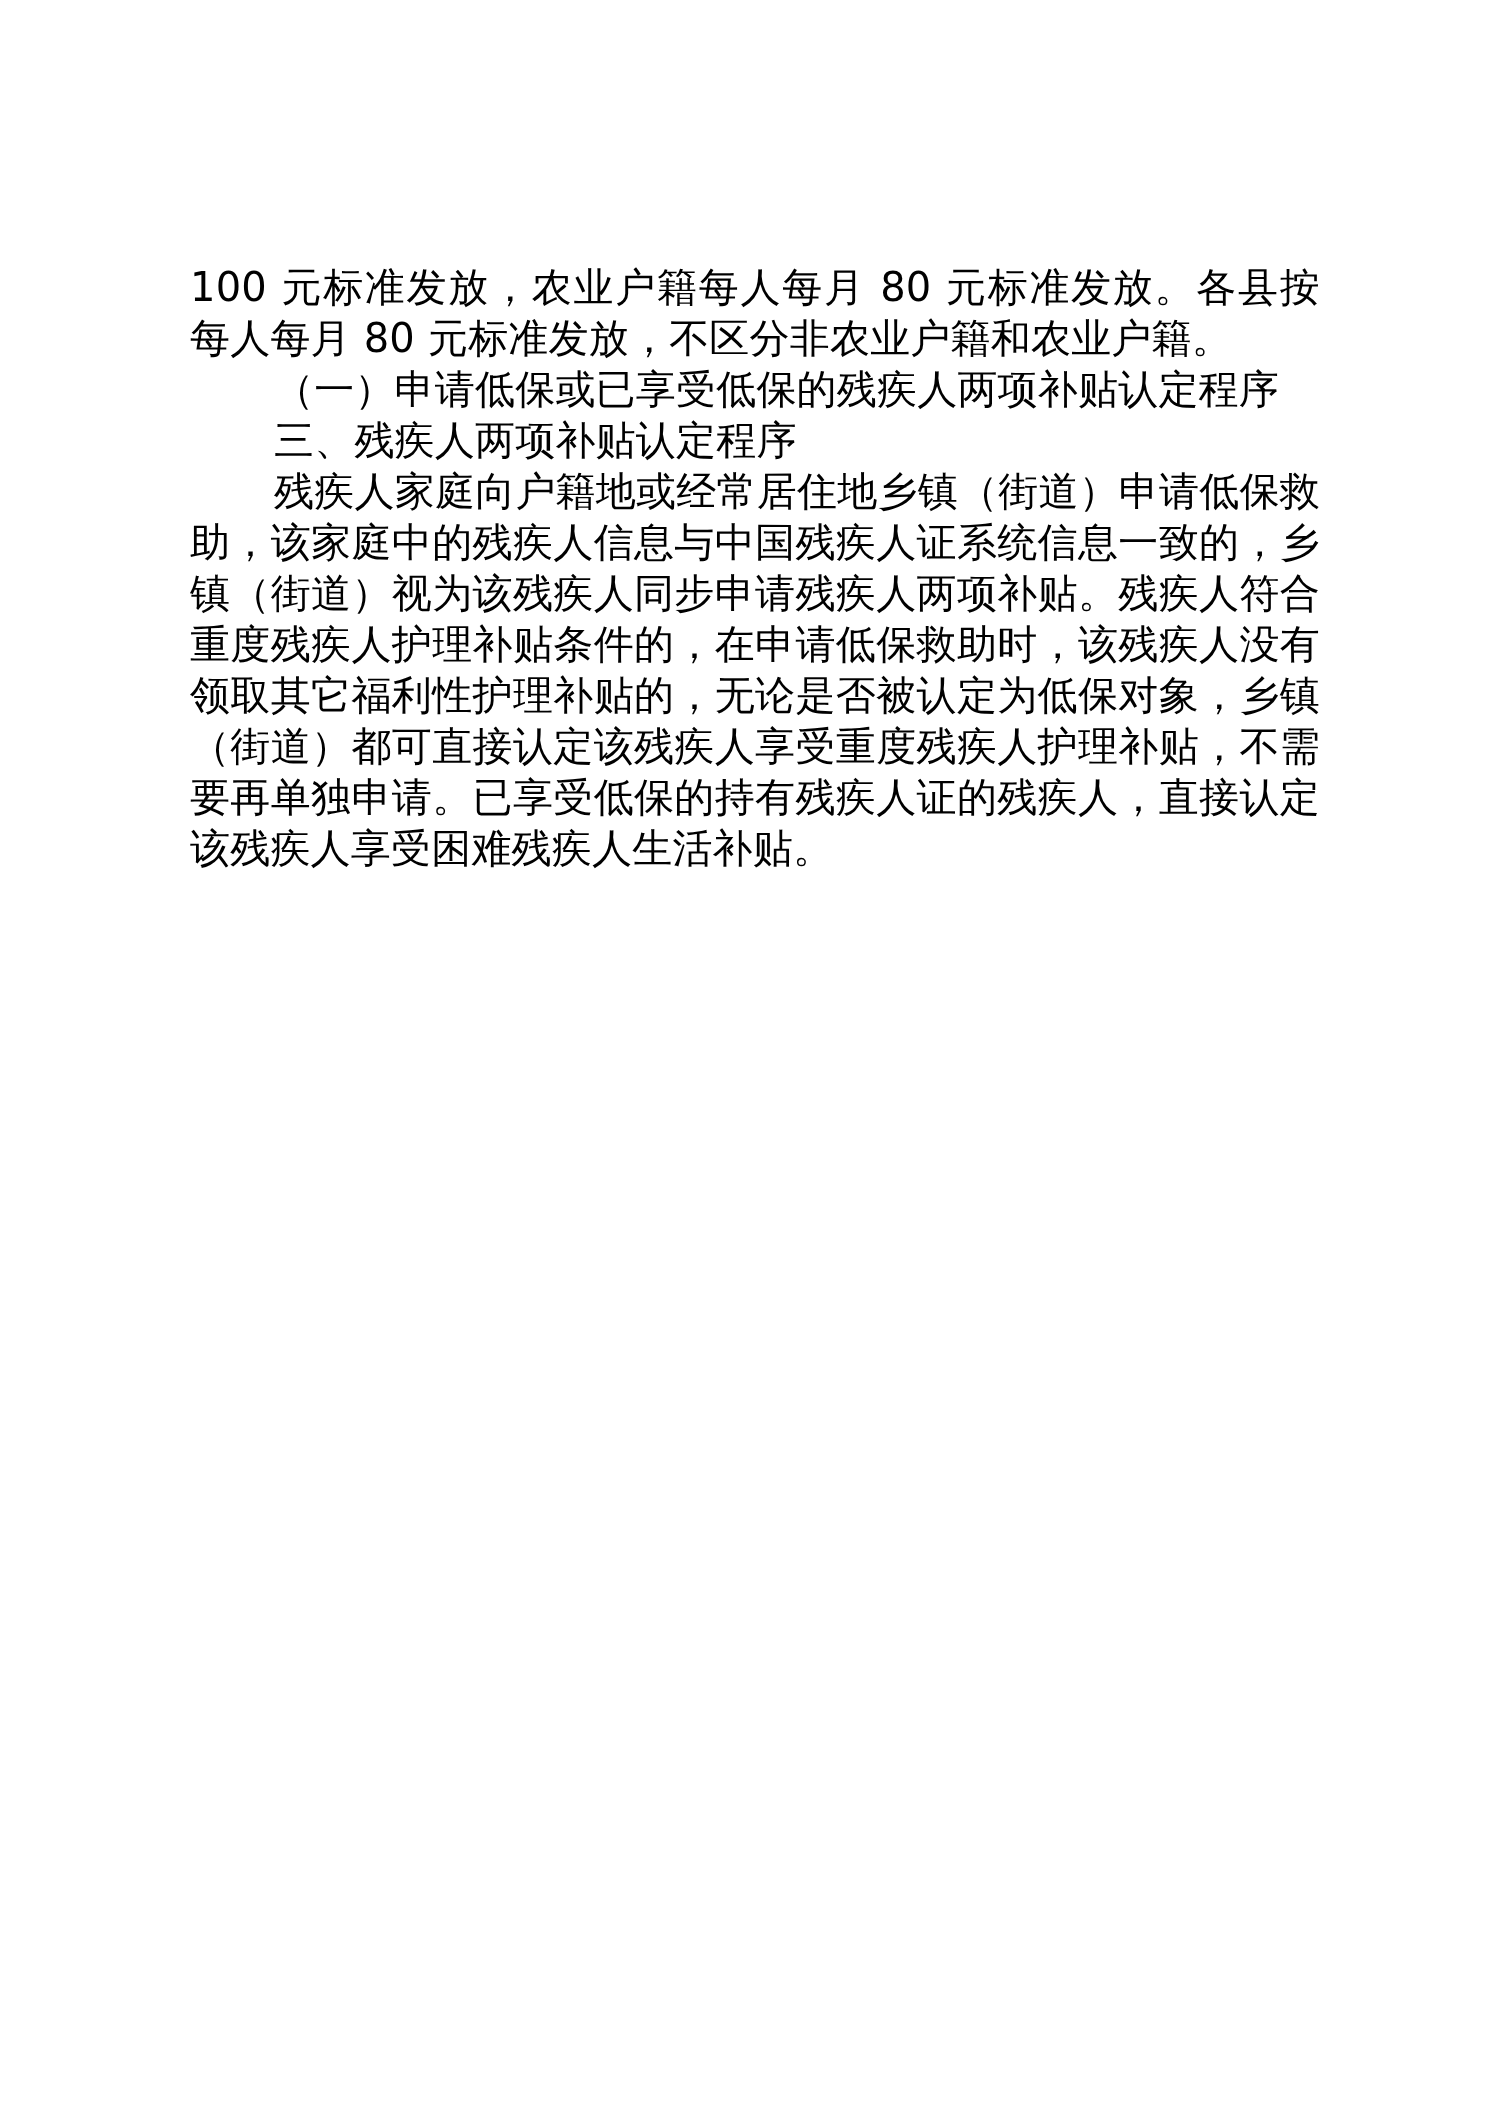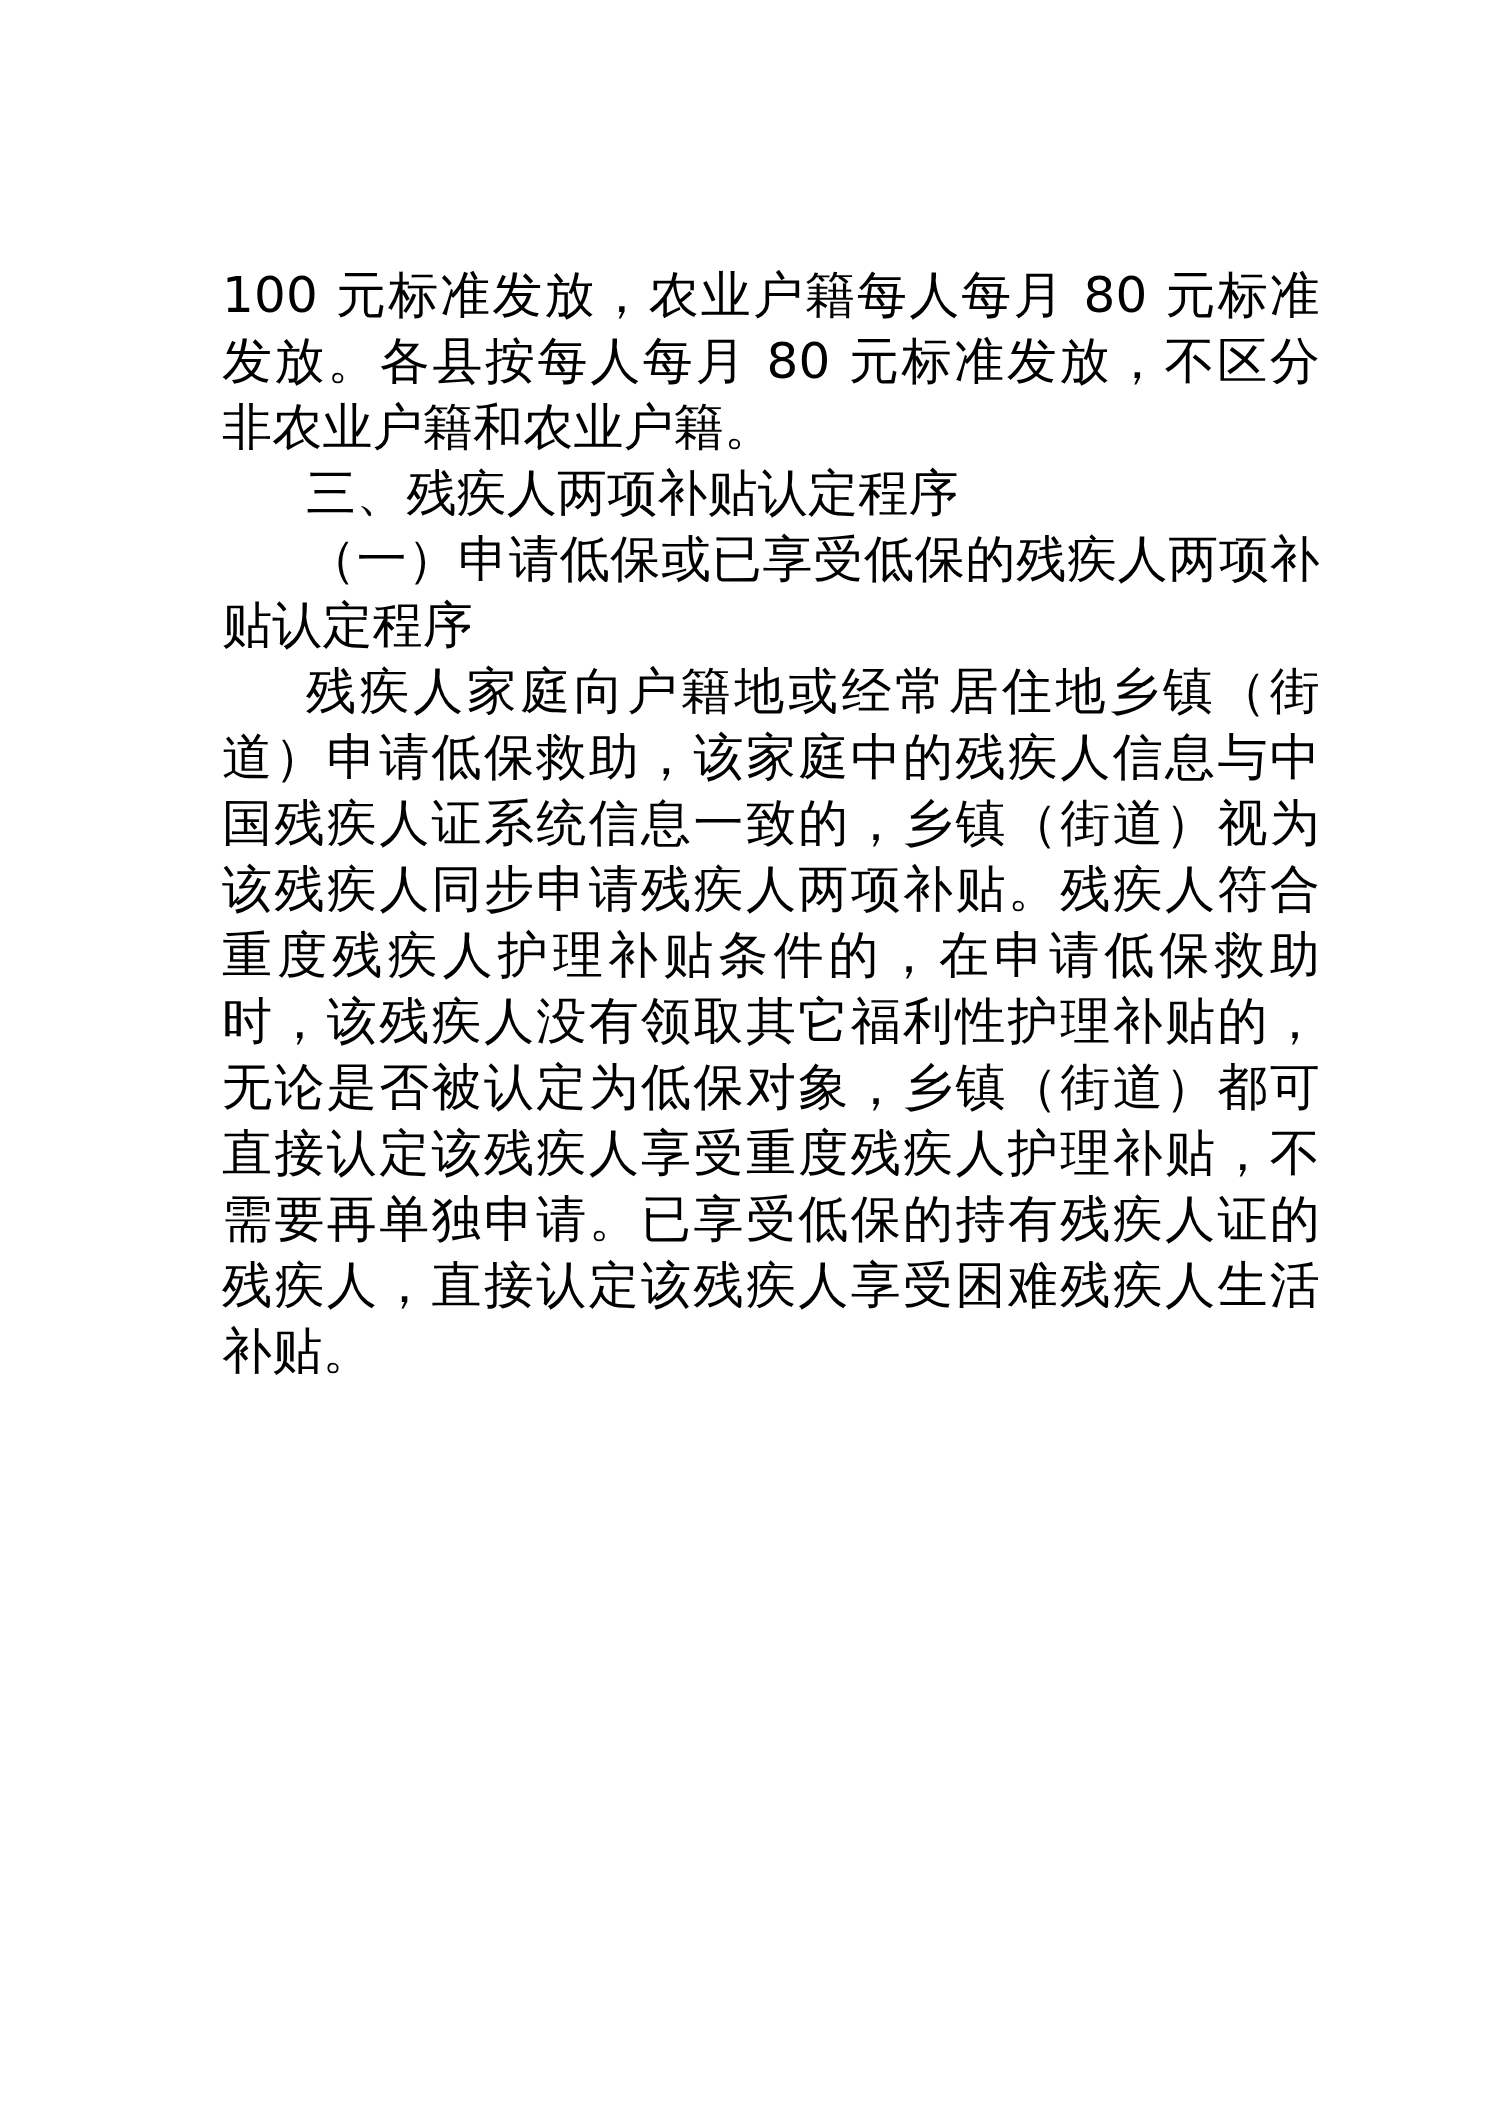--- a/index.html
+++ b/index.html
@@ -15,26 +15,25 @@
     -webkit-font-smoothing: antialiased;
   }
   .page {
     position: relative;
     width: 1488px;
     height: 2104px;
     box-sizing: border-box;
     padding: 262px 168px 0 190px;
   }
   .doc-body {
-    font-size: 50px;
-    line-height: 66px;
+    font-size: 40px;
+    line-height: 51px;
     letter-spacing: 0.2px;
     text-align: justify;
     text-justify: inter-ideograph;
-    margin-left: 32px;
   }
   p {
     margin: 0;
     padding: 0;
   }
   .para-indent {
     text-indent: 84px;
   }
   .para-flush {
     text-indent: 0;
@@ -43,17 +42,17 @@
     text-indent: 84px;
     font-weight: 400;
   }
 </style>
 </head>
 <body>
 
 <div class="page">
   <div class="doc-body">
     <p class="para-flush">100 元标准发放，农业户籍每人每月 80 元标准发放。各县按每人每月 80 元标准发放，不区分非农业户籍和农业户籍。</p>
+    <p class="heading">（一）申请低保或已享受低保的残疾人两项补贴认定程序</p>
     <p class="heading">三、残疾人两项补贴认定程序</p>
-    <p class="heading">（一）申请低保或已享受低保的残疾人两项补贴认定程序</p>
     <p class="para-indent">残疾人家庭向户籍地或经常居住地乡镇（街道）申请低保救助，该家庭中的残疾人信息与中国残疾人证系统信息一致的，乡镇（街道）视为该残疾人同步申请残疾人两项补贴。残疾人符合重度残疾人护理补贴条件的，在申请低保救助时，该残疾人没有领取其它福利性护理补贴的，无论是否被认定为低保对象，乡镇（街道）都可直接认定该残疾人享受重度残疾人护理补贴，不需要再单独申请。已享受低保的持有残疾人证的残疾人，直接认定该残疾人享受困难残疾人生活补贴。</p>
   </div>
 </div>
 
 </body></html>

